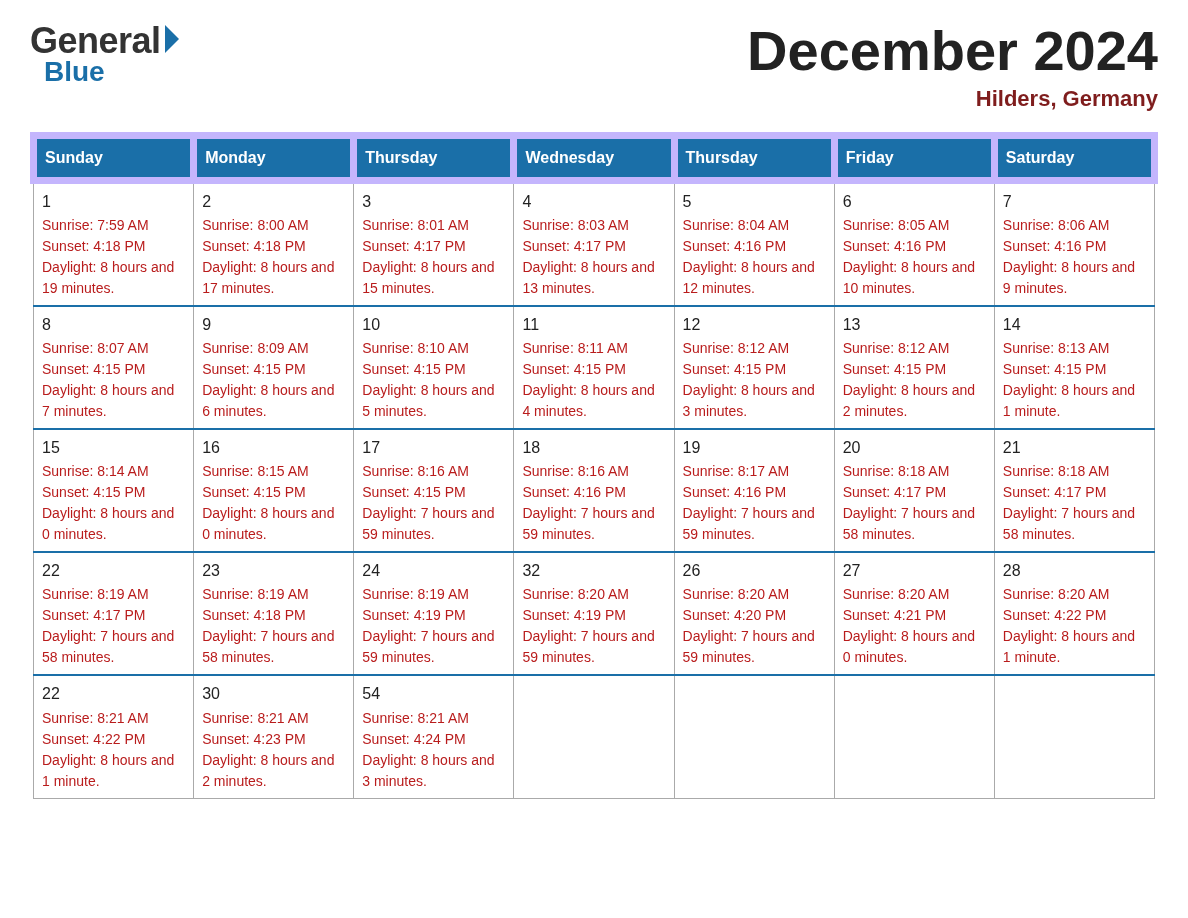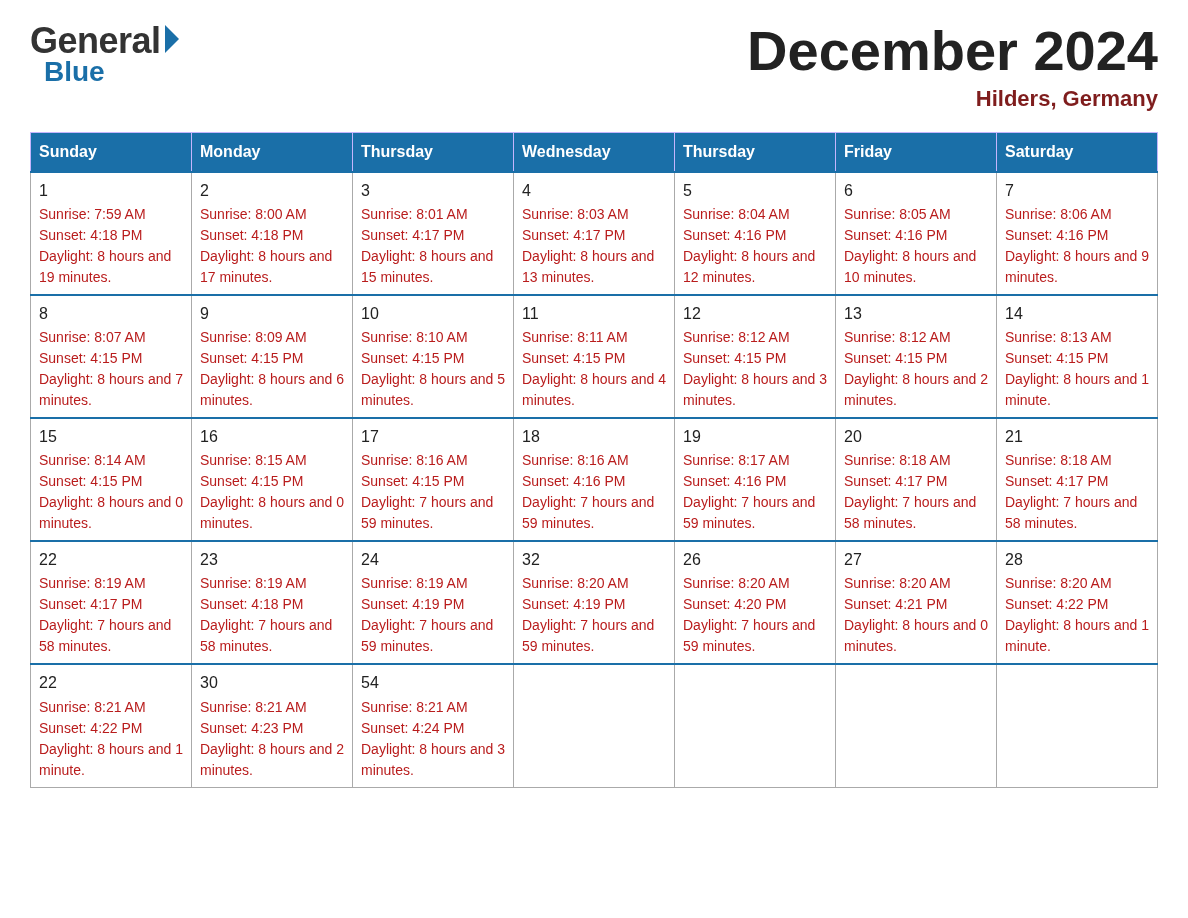--- a/index.html
+++ b/index.html
@@ -67,21 +67,21 @@
       border-collapse: collapse;
       table-layout: fixed;
     }
     thead th {
       background-color: #1a6fa8;
       color: white;
       padding: 10px 8px;
       font-size: 16px;
       font-weight: bold;
       text-align: left;
-      border: 1px solid #c4b5fd;
+      border: 7px solid #c4b5fd;
     }
     tbody td {
       border: 1px solid #aaa;
       vertical-align: top;
       padding: 6px 8px;
       min-height: 100px;
       font-size: 13px;
       color: #333;
       line-height: 1.45;
     }

